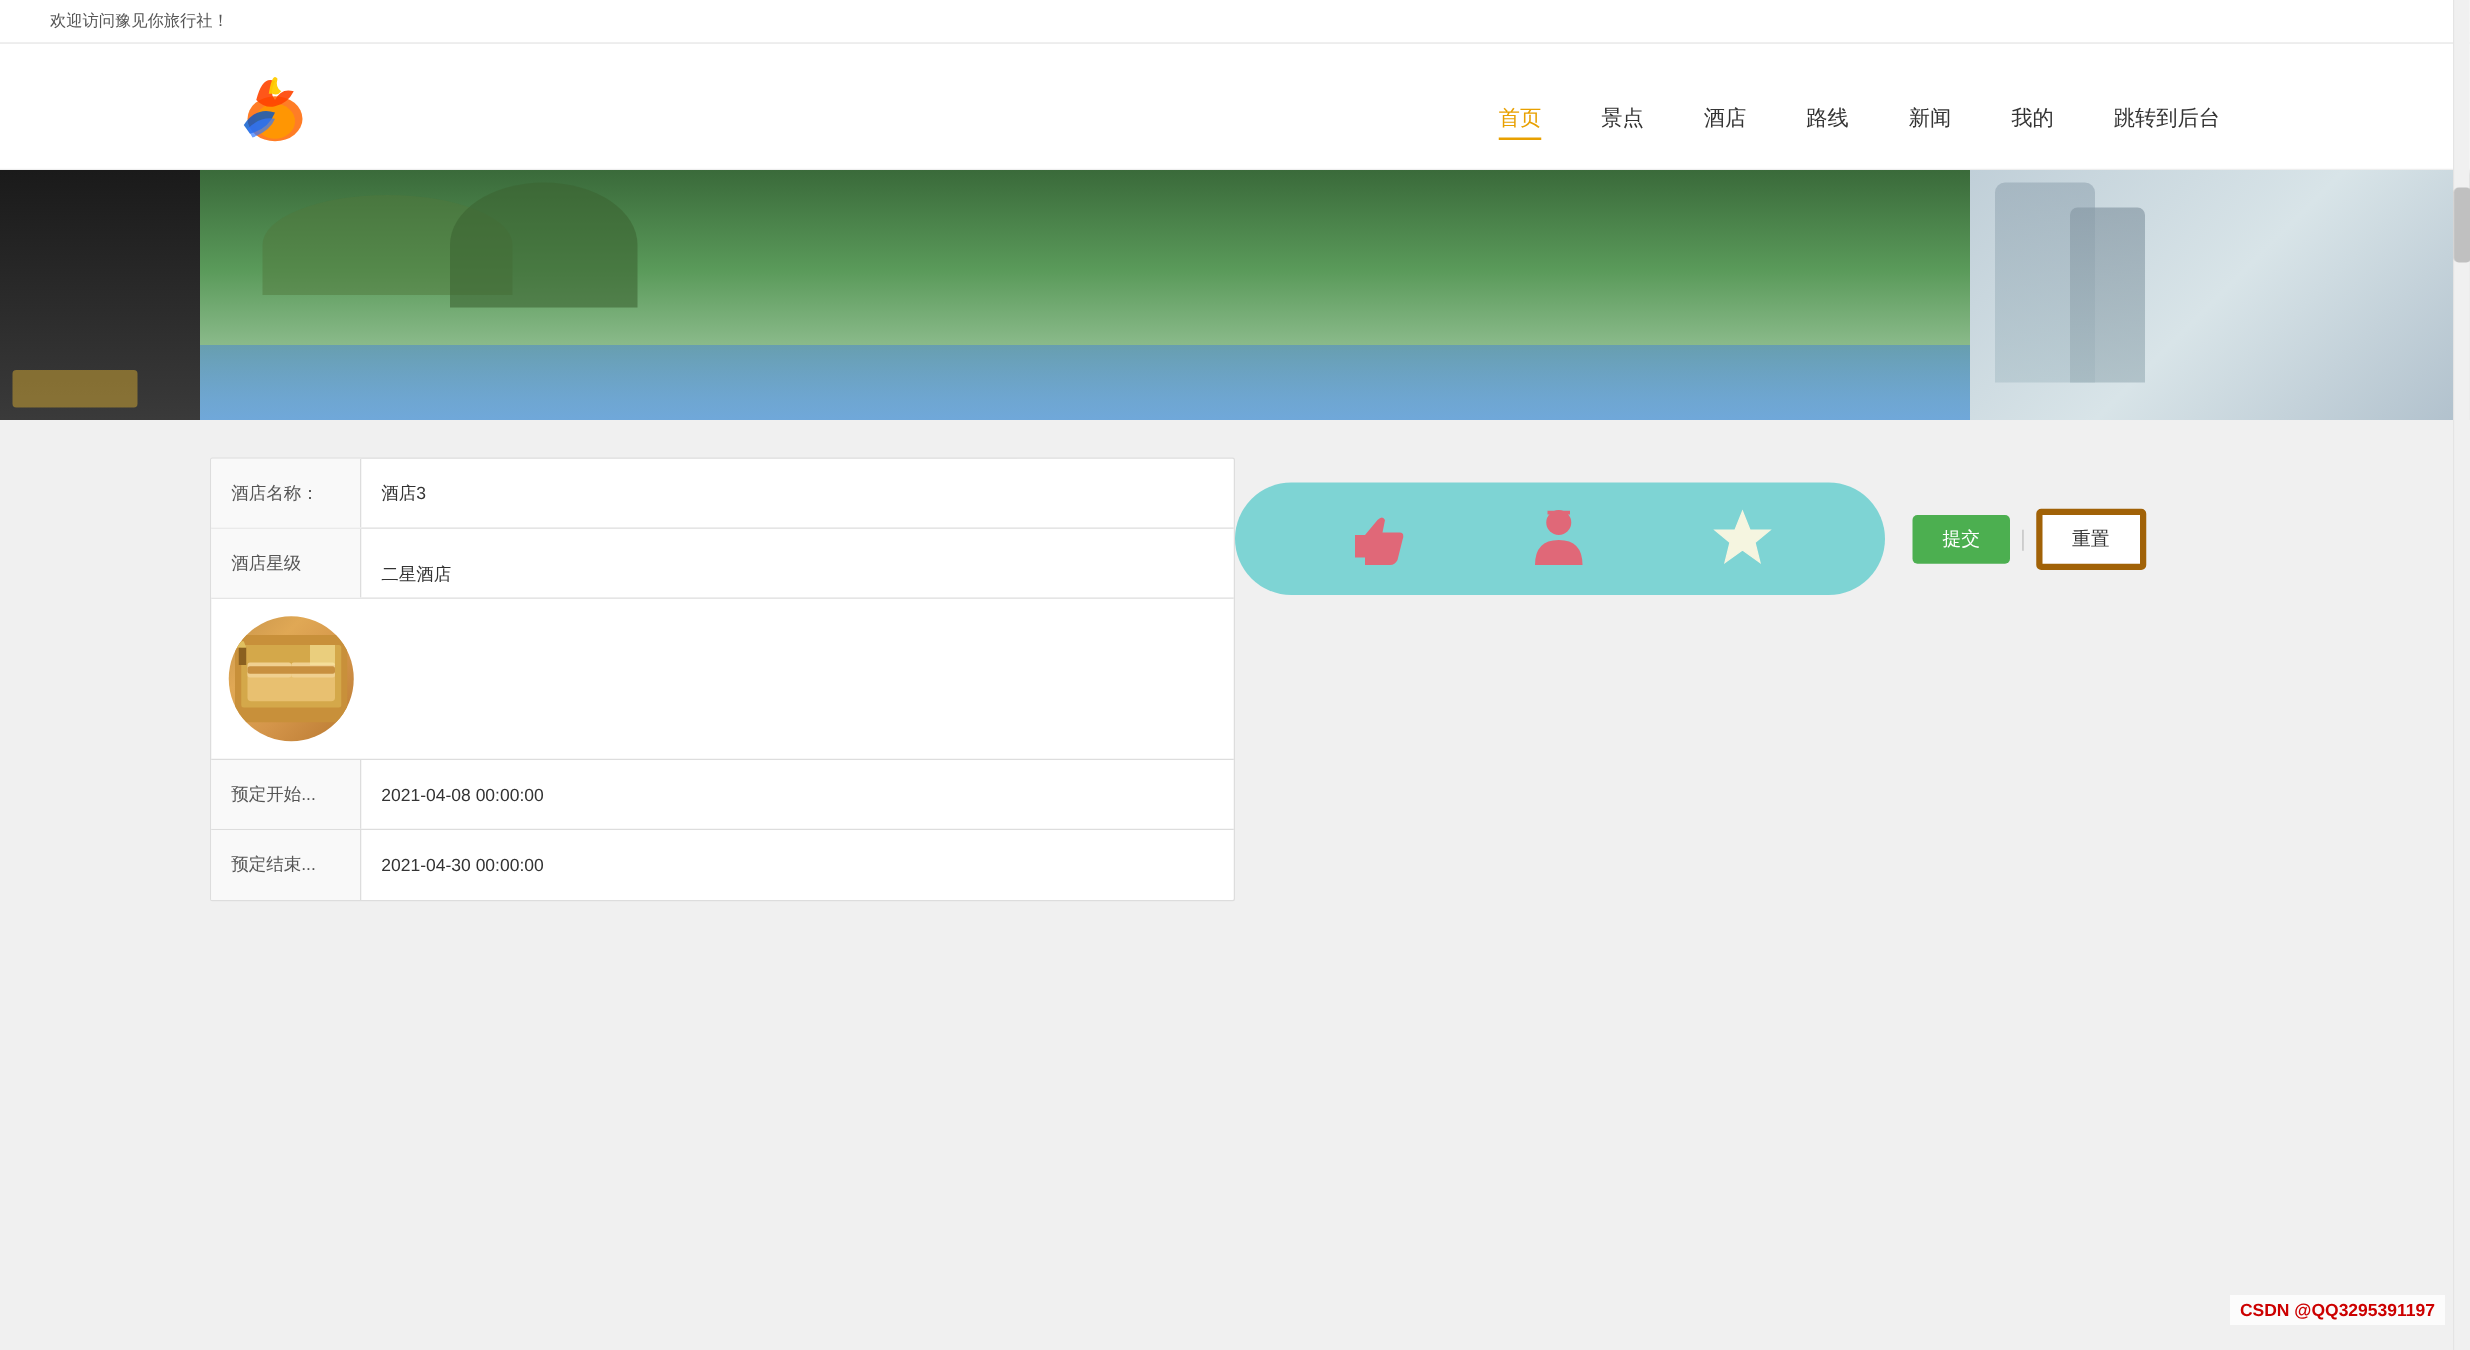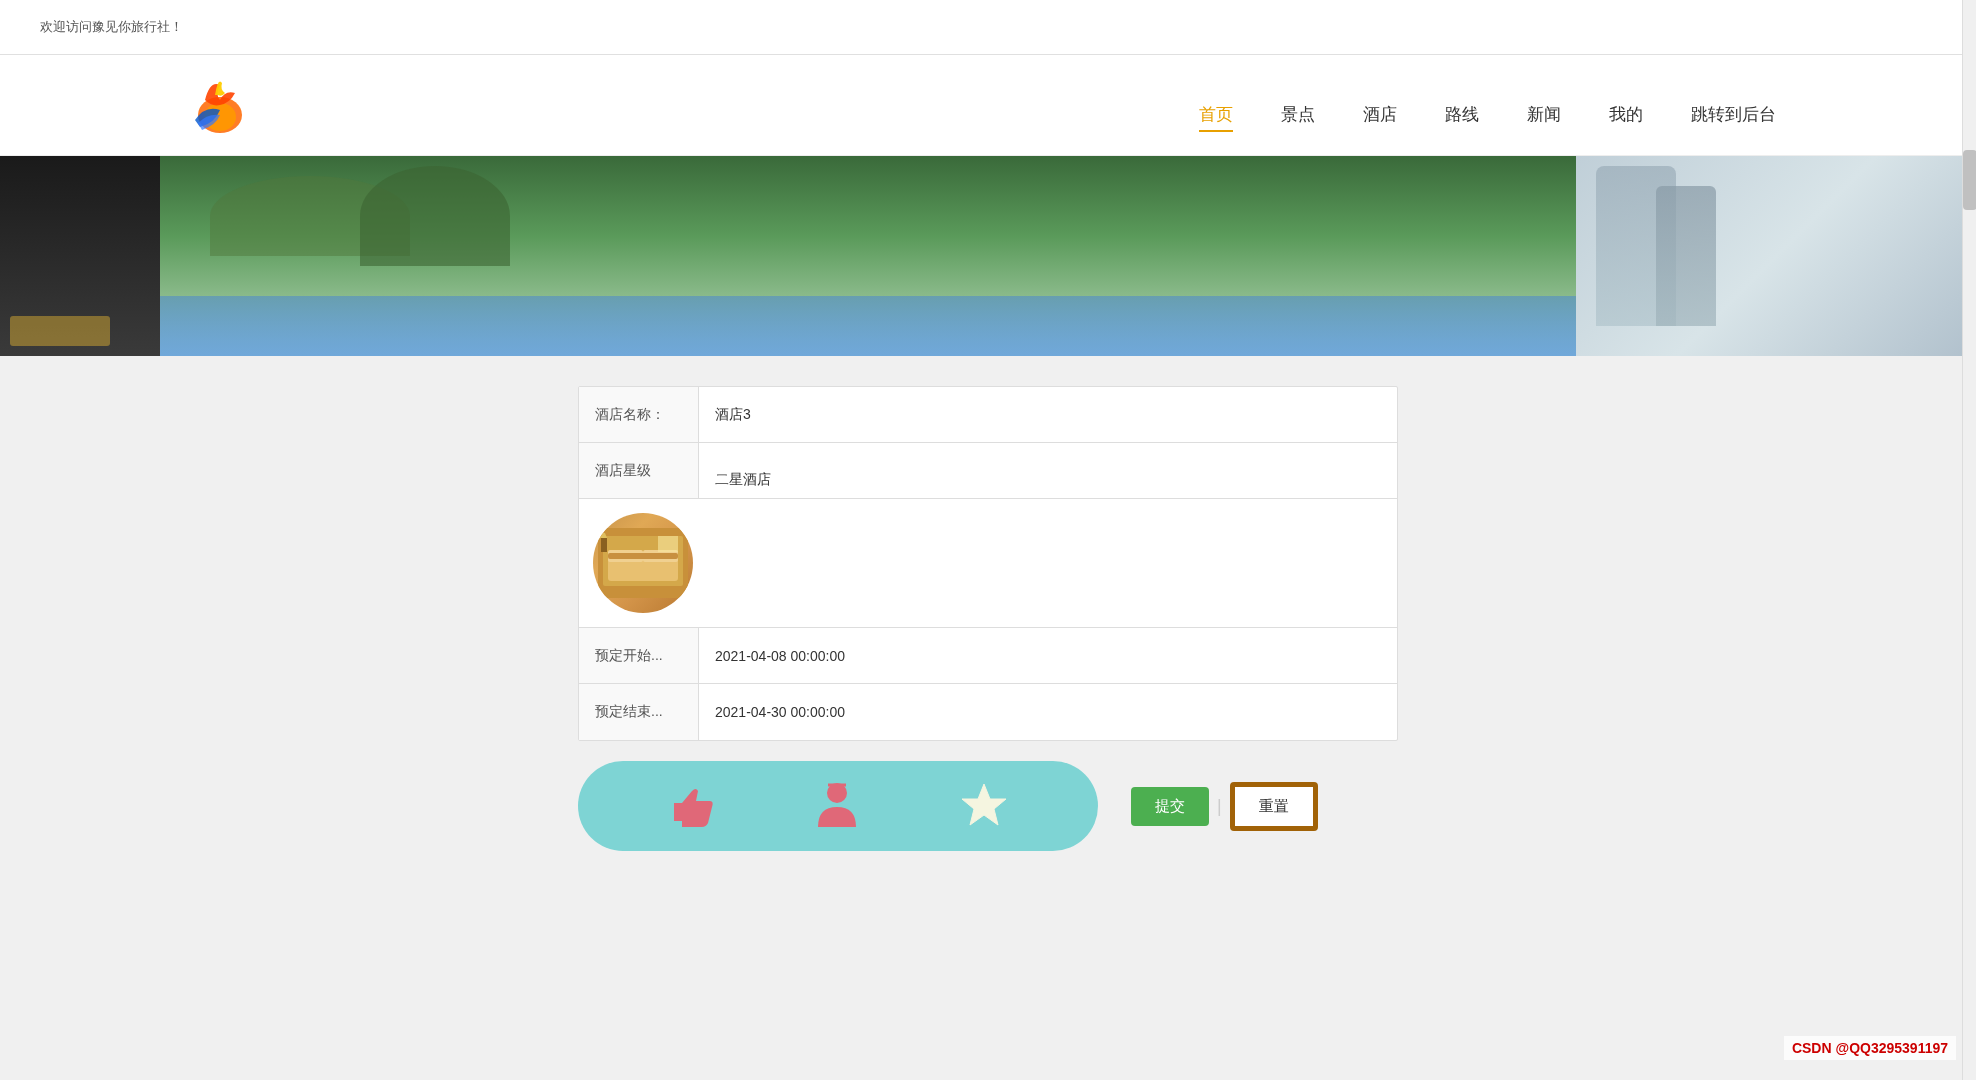--- a/index.html
+++ b/index.html
@@ -2,21 +2,21 @@
 <html><head>
   <meta charset="utf-8">
   <style>
     * { margin: 0; padding: 0; box-sizing: border-box; }
     body { font-family: "Microsoft YaHei", "SimHei", sans-serif; background: #f0f0f0; min-width: 1976px; }
 
     
     .top-bar {
       background: #fff;
       border-bottom: 1px solid #e0e0e0;
-      padding: 18px 40px;
+      padding: 8px 40px;
       font-size: 13px;
       color: #555;
     }
 
     
     .header {
       background: #fff;
       display: flex;
       align-items: center;
       justify-content: space-between;
@@ -185,21 +185,21 @@
       display: flex;
       align-items: center;
       justify-content: center;
       cursor: pointer;
     }
 
     .action-buttons {
       display: flex;
       align-items: center;
       gap: 8px;
-      margin-left: 13px;
+      margin-left: 2px;
     }
 
     .btn-submit {
       background: #4caf50;
       color: #fff;
       border: none;
       border-radius: 4px;
       padding: 10px 24px;
       font-size: 15px;
       cursor: pointer;
@@ -300,21 +300,21 @@
       <div style="position:absolute;left:20px;top:10px;width:80px;height:160px;background:linear-gradient(180deg,#9aacb8 0%,#b0c4cc 100%);border-radius:8px 8px 0 0;opacity:0.7;"></div>
       <div style="position:absolute;left:80px;top:30px;width:60px;height:140px;background:linear-gradient(180deg,#889aa6 0%,#a0b4bc 100%);border-radius:6px 6px 0 0;opacity:0.7;"></div>
     </div>
   </div>
   <div class="banner-scrollbar">
     <div class="banner-scrollbar-thumb"></div>
   </div>
 </div>
 
 <div class="main-content">
-  <div style="display:flex;flex-direction:column;align-items:flex-start;">
+  <div style="display:flex;flex-direction:row;align-items:flex-start;">
     <div class="form-container">
 
       <div class="form-row">
         <div class="form-label">
           <span>酒店名称：</span>
         </div>
         <div class="form-value">
           <input class="form-input" type="text" value="酒店3" style="">
         </div>
       </div>

